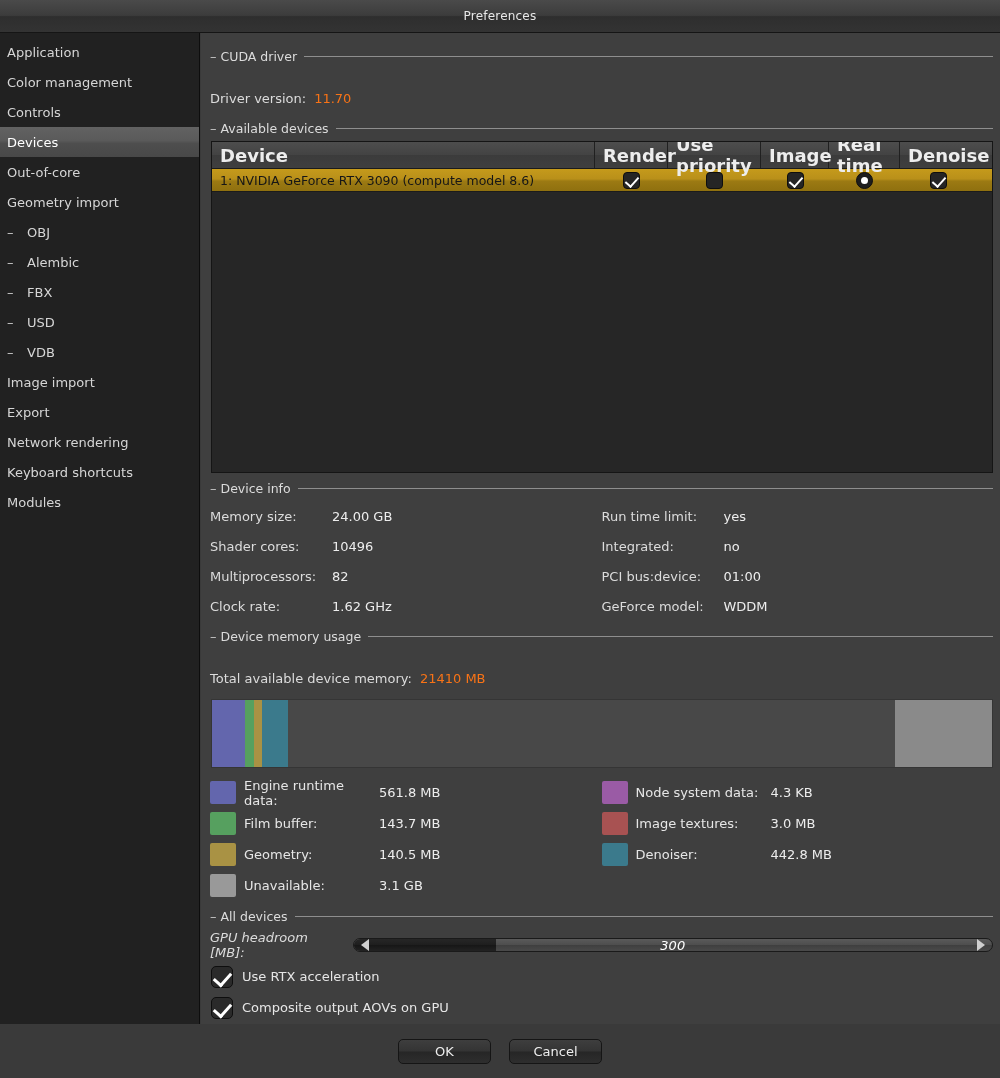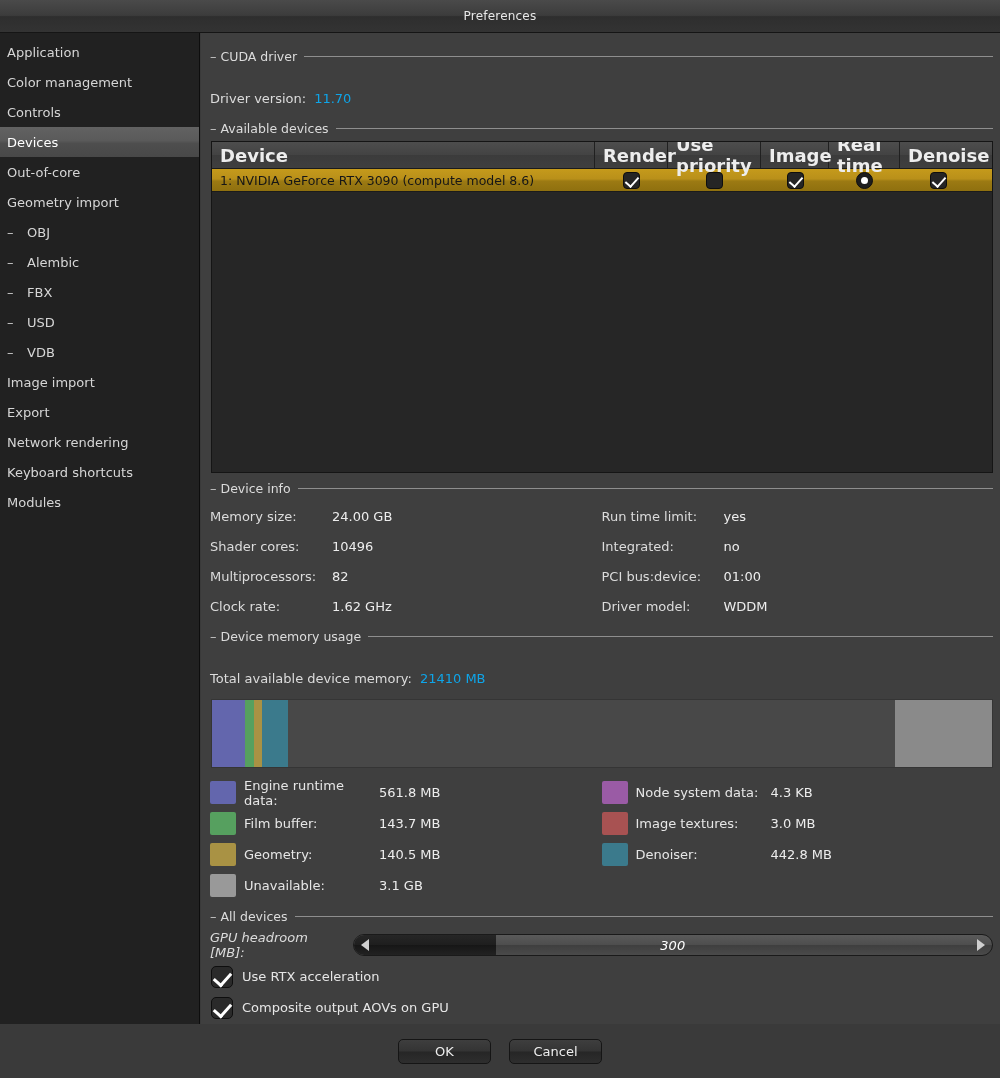--- a/index.html
+++ b/index.html
@@ -52,21 +52,21 @@
   .group {
     display: flex; align-items: center; gap: 7px;
     height: 22px; margin-top: 4px; margin-bottom: 2px;
   }
   .group .glabel { font-size: 12.5px; color: #dcdcdc; white-space: nowrap; }
   .group .gdash { color: #c9c9c9; margin-right: -3px; }
   .group .grule { flex: 1; height: 1px; background: #8e8e8e; }
 
   .kvline { display: flex; align-items: center; height: 30px; font-size: 13px; margin-top: 16px; }
   .kvline .k { color: #dcdcdc; }
-  .kvline .v { color: #0ea5e9; margin-left: 8px; }
+  .kvline .v { color: #f97316; margin-left: 8px; }
 
   
   .devtable {
     margin: 2px 0 0 1px; width: 782px; height: 332px;
     background: #262626; border: 1px solid #151515;
     position: relative; overflow: hidden;
   }
   .dev-head { display: flex; height: 27px;
     background: linear-gradient(to bottom, #4d4d4d 0%, #434343 50%, #3b3b3b 51%, #3f3f3f 100%);
     border-bottom: 1px solid #1b1b1b; }
@@ -121,21 +121,21 @@
   .legend-col { width: 396px; }
   .legend-row { display: flex; align-items: center; height: 31px; font-size: 13px; }
   .swatch { width: 26px; height: 23px; border-radius: 2px; margin-right: 8px; }
   .legend-row .lname { color: #e6e6e6; width: 135px; }
   .legend-row .lval { color: #ededed; }
 
   
   .sliderrow { display: flex; align-items: center; height: 32px; margin-top: 2px; font-style: italic; }
   .sliderrow .slabel { font-size: 13px; color: #dcdcdc; margin-right: 8px; }
   .slider {
-    position: relative; width: 651px; height: 22px;
+    position: relative; width: 651px; height: 14px;
     background: linear-gradient(to bottom, #5a5a5a 0%, #4e4e4e 48%, #3f3f3f 52%, #4a4a4a 100%);
     border: 1px solid #1a1a1a; border-radius: 11px;
     display: flex; align-items: center; overflow: hidden;
   }
   .slider .fill {
     position: absolute; left: 0; top: 0; bottom: 0; width: 142px;
     background: linear-gradient(to bottom, #262626 0%, #1e1e1e 50%, #161616 51%, #222222 100%);
   }
   .slider .arrow { position: relative; z-index: 2; width: 0; height: 0; }
   .slider .arrow-l {
@@ -329,21 +329,21 @@
           </div>
           <div class="info-row">
             <span class="k">Integrated:</span>
             <span class="v">no</span>
           </div>
           <div class="info-row">
             <span class="k">PCI bus:device:</span>
             <span class="v">01:00</span>
           </div>
           <div class="info-row">
-            <span class="k">Driver model:</span>
+            <span class="k">GeForce model:</span>
             <span class="v">WDDM</span>
           </div>
         </div>
     </div>
 
     <div class="group">
       <span class="gdash">–</span>
       <span class="glabel">Device memory usage</span>
       <span class="grule"></span>
     </div>

